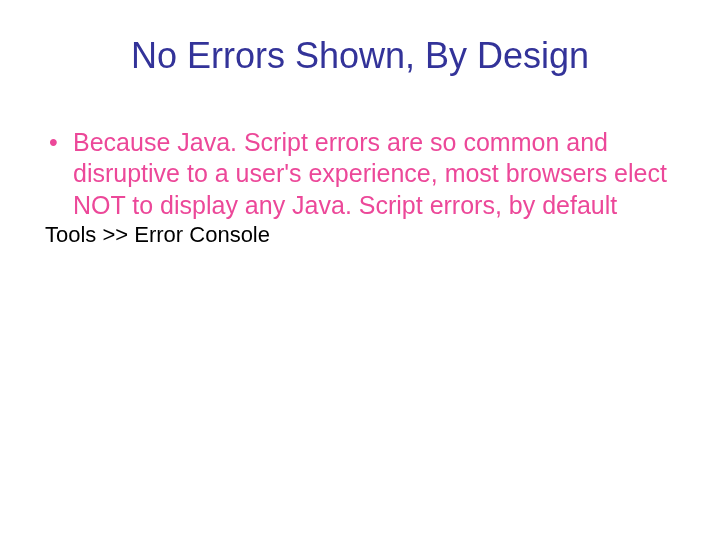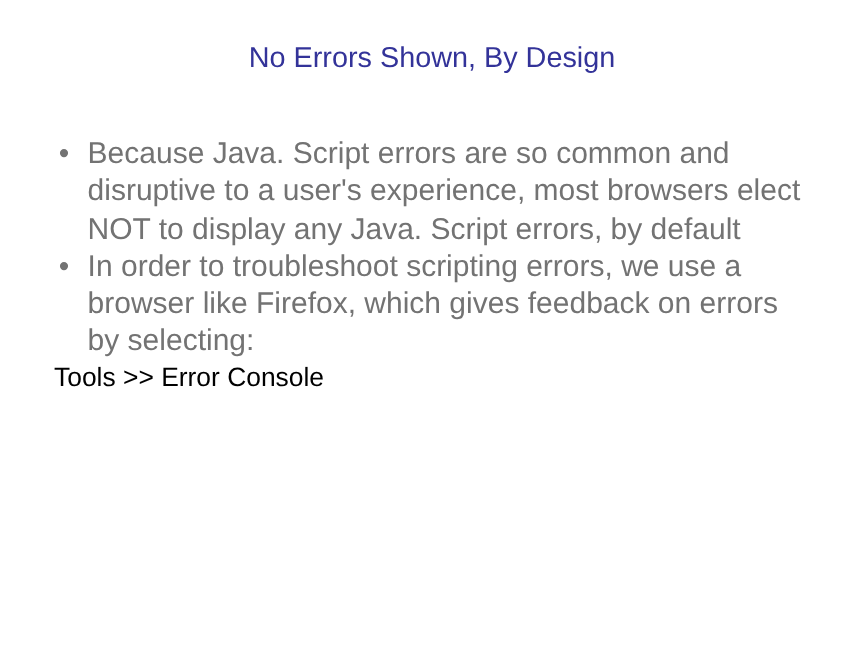--- a/index.html
+++ b/index.html
@@ -10,32 +10,32 @@
     body {
       width: 720px;
       height: 540px;
       background: #ffffff;
       font-family: Arial, Helvetica, sans-serif;
       padding: 30px 45px;
       overflow: hidden;
     }
     .title {
       color: #333399;
-      font-size: 24px;
+      font-size: 36px;
       font-weight: normal;
       text-align: center;
       margin-bottom: 50px;
       margin-top: 5px;
     }
     .bullets {
       list-style: none;
       padding-left: 0;
     }
     .bullet-item {
-      color: #737373;
+      color: #ec4899;
       font-size: 25px;
       line-height: 1.25;
       position: relative;
       padding-left: 28px;
       margin-bottom: 0;
     }
     .bullet-item::before {
       content: "•";
       position: absolute;
       left: 4px;
@@ -49,15 +49,14 @@
       padding-left: 0;
     }
   </style>
 </head>
 <body>
 
 <h1 class="title">No Errors Shown, By Design</h1>
 
 <ul class="bullets">
   <li class="bullet-item">Because Java. Script errors are so common and disruptive to a user's experience, most browsers elect NOT to display any Java. Script errors, by default</li>
-  <li class="bullet-item">In order to troubleshoot scripting errors, we use a browser like Firefox, which gives feedback on errors by selecting:</li>
 </ul>
 <div class="final-line">Tools &gt;&gt; Error Console</div>
 
 </body></html>

